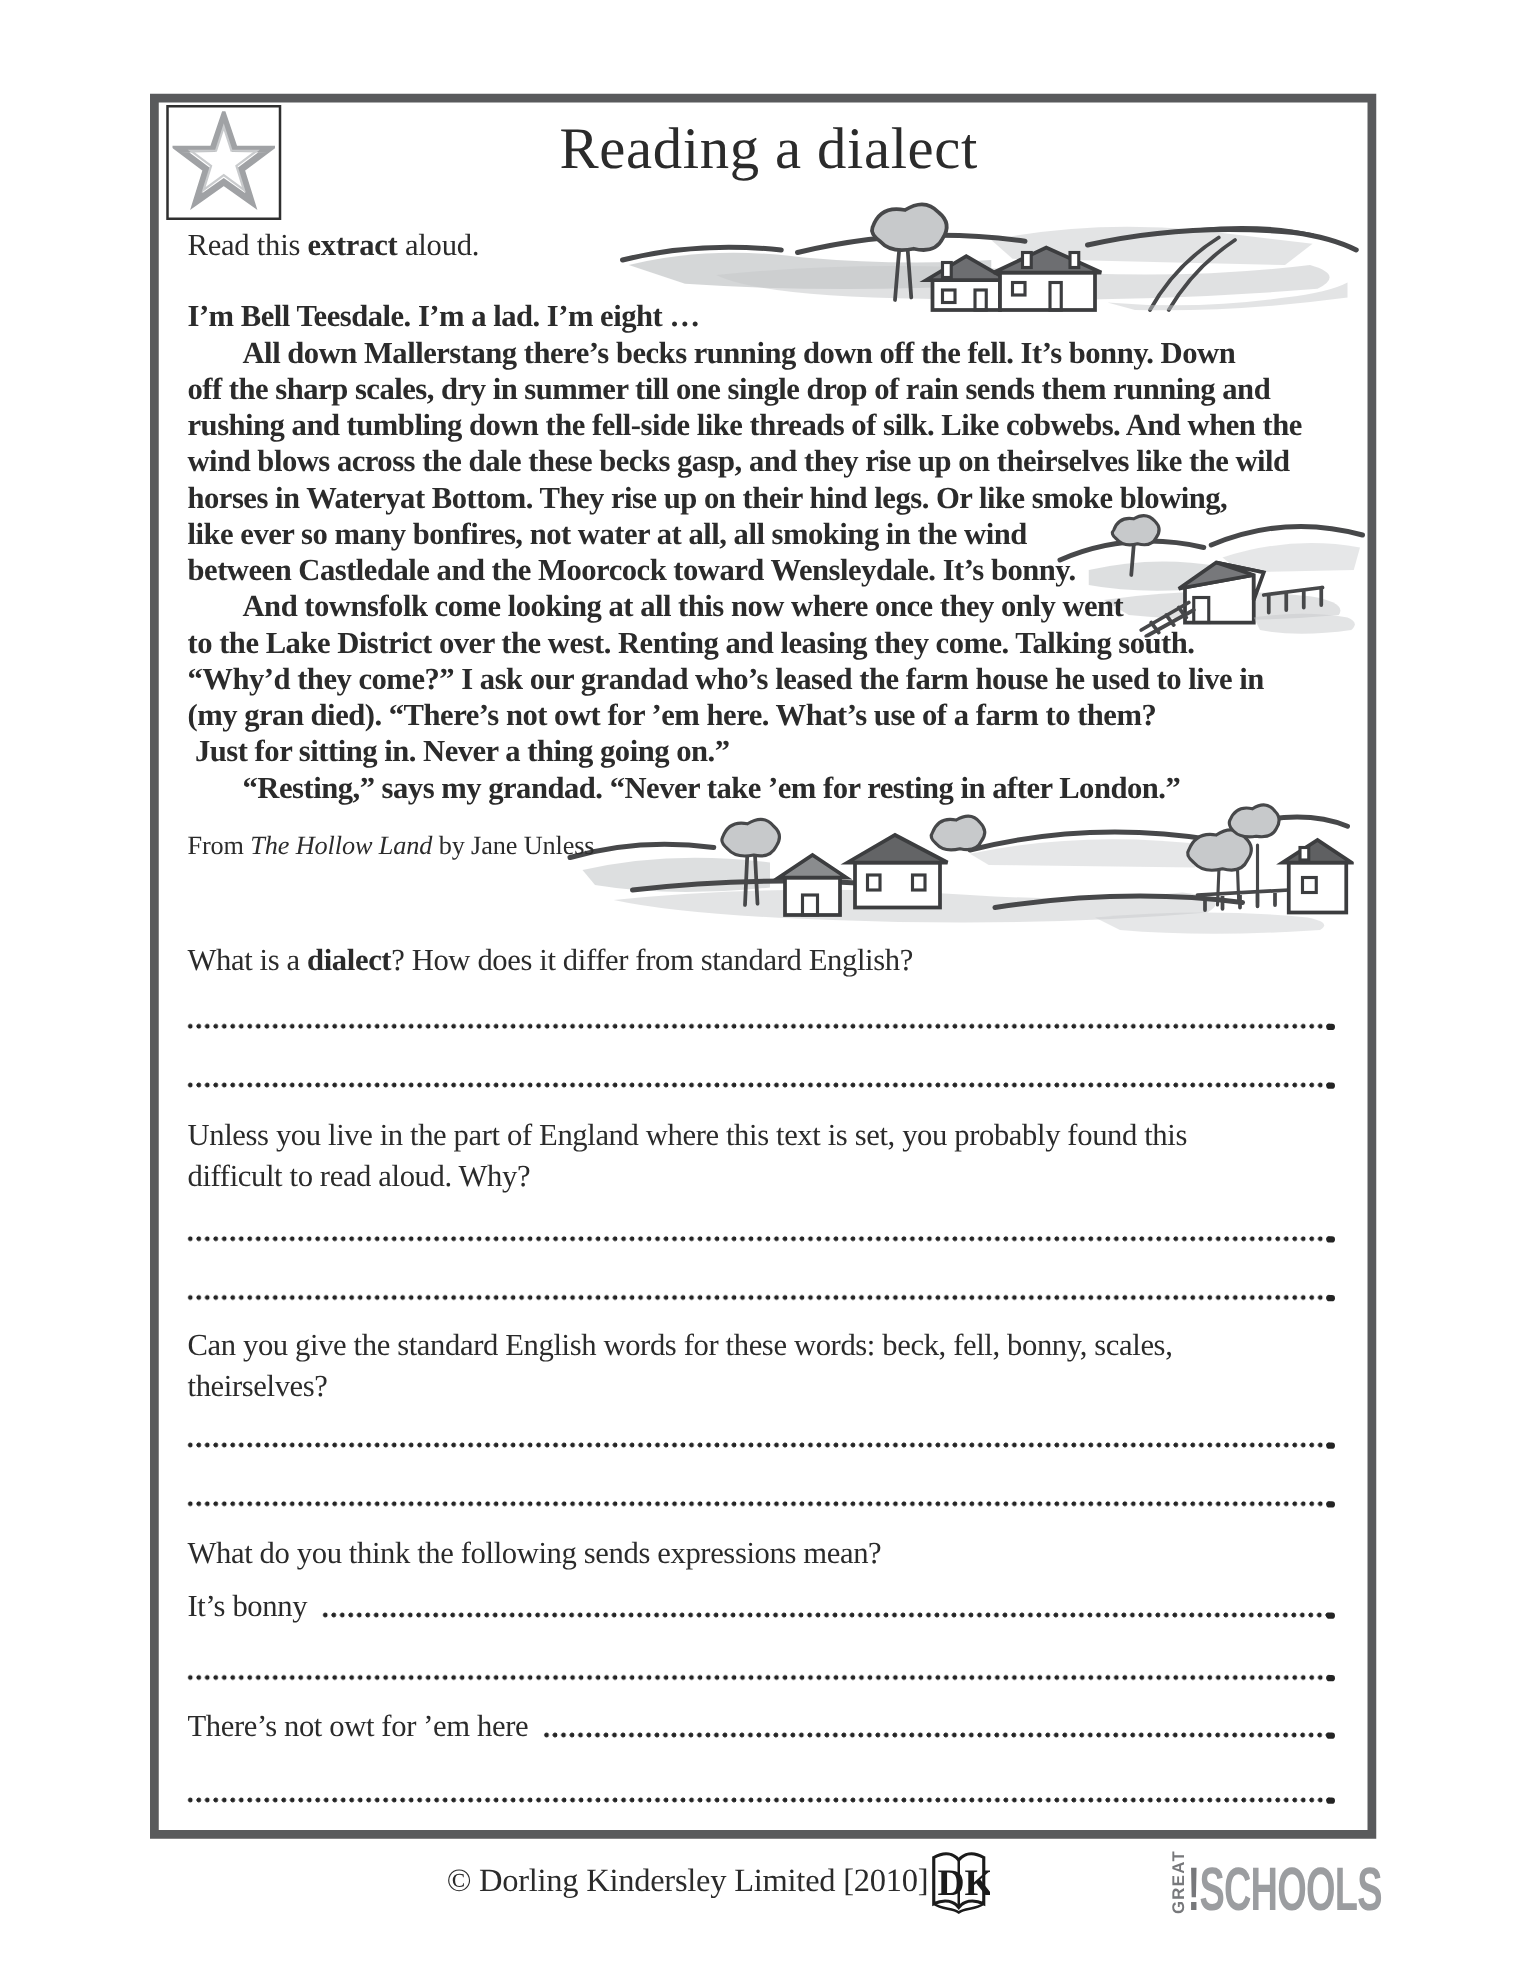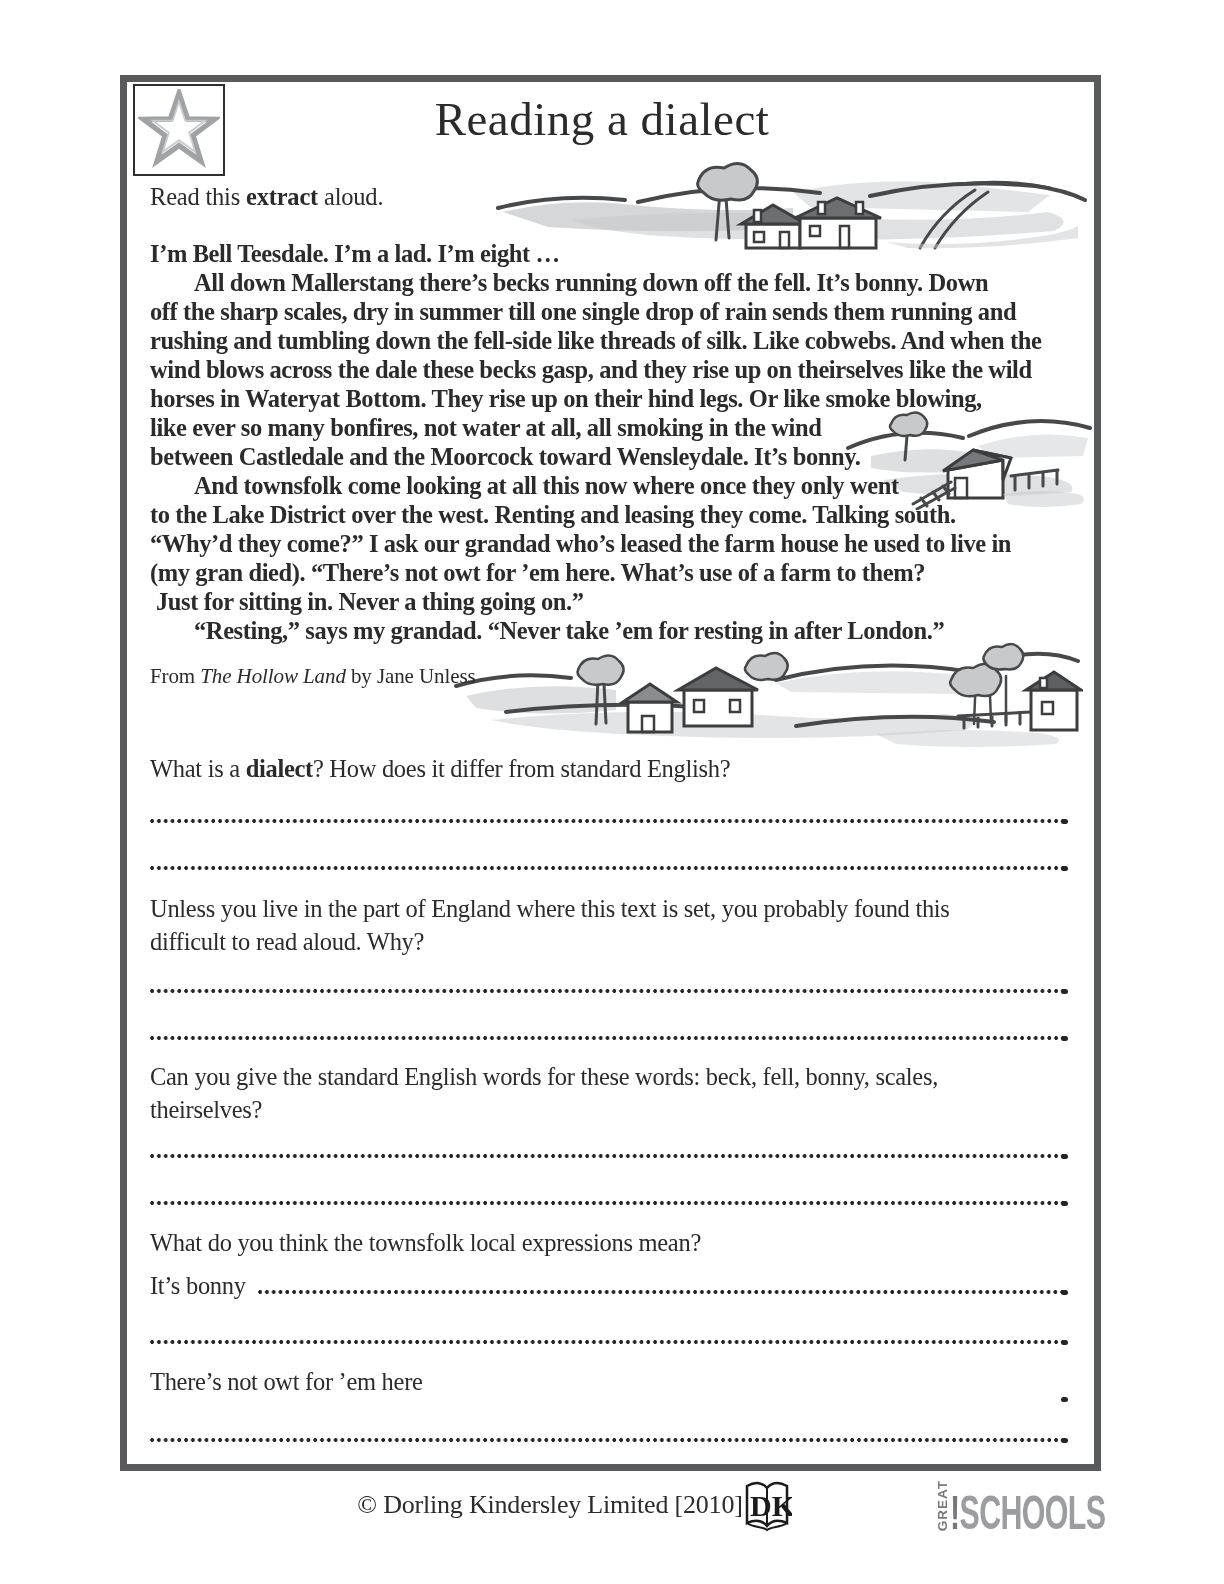--- a/index.html
+++ b/index.html
@@ -10,21 +10,21 @@
   .frame {
     position:absolute; left:120px; top:75px; width:981px; height:1396px;
     border:7px solid #595a5c; box-sizing:border-box; background:#ffffff;
   }
   .starbox {
     position:absolute; left:133px; top:84px; width:92px; height:92px;
     border:2px solid #2f2f2f; background:#ffffff; box-sizing:border-box;
     display:flex; align-items:center; justify-content:center; z-index:3;
   }
   .title {
-    position:absolute; left:108px; top:92px; width:988px; text-align:center;
+    position:absolute; left:121px; top:92px; width:988px; text-align:center;
     font-size:47px; font-weight:normal; margin:0; letter-spacing:0.5px; z-index:2;
   }
   .intro {
     position:absolute; left:150px; top:183px; font-size:24.5px; letter-spacing:-0.2px; z-index:2;
   }
   .illus-top { position:absolute; left:488px; top:150px; z-index:1; }
   .illus-mid { position:absolute; left:843px; top:398px; z-index:1; }
   .illus-bottom { position:absolute; left:446px; top:628px; z-index:1; }
   .passage {
     position:absolute; left:150px; top:239px; width:932px;
@@ -49,21 +49,21 @@
     border-radius:2.5px; background:#242424;
   }
   .d1 { top:818px; } .d2 { top:865px; }
   .d3 { top:988px; } .d4 { top:1035px; }
   .d5 { top:1153px; } .d6 { top:1200px; }
   .d7 { top:1339px; } .d8 { top:1437px; }
   .dotrow {
     position:absolute; left:150px; width:915px; display:flex; align-items:baseline;
     font-size:24.5px; letter-spacing:-0.3px; z-index:2;
   }
-  .r1 { top:1272px; } .r2 { top:1368px;flex-direction:column; }
+  .r1 { top:1272px; } .r2 { top:1368px; }
   .dotfill {
     flex:1; height:6px; margin-left:12px; position:relative; align-self:flex-end; margin-bottom:5px;
     background-image:radial-gradient(circle at 2.2px 3px, #242424 1.7px, transparent 2.1px);
     background-size:6.8px 6px; background-repeat:repeat-x;
   }
   .dotfill::after {
     content:""; position:absolute; right:-3px; top:1px; width:7px; height:5px;
     border-radius:2.5px; background:#242424;
   }
   b { font-weight:bold;margin-top:43px; }
@@ -216,21 +216,21 @@
   <div class="dotline d3"></div>
   <div class="dotline d4"></div>
 
   <div class="q q3">
     <div>Can you give the standard English words for these words: beck, fell, bonny, scales,</div>
     <div>theirselves?</div>
   </div>
   <div class="dotline d5"></div>
   <div class="dotline d6"></div>
 
-  <div class="q q4">What do you think the townsfolk local expressions mean?</div>
+  <div class="q q4">What do you think the following sends expressions mean?</div>
 
   <div class="dotrow r1">
     <span>It’s bonny</span>
     <span class="dotfill"></span>
   </div>
   <div class="dotline d7"></div>
 
   <div class="dotrow r2">
     <span>There’s not owt for ’em here</span>
     <span class="dotfill"></span>

